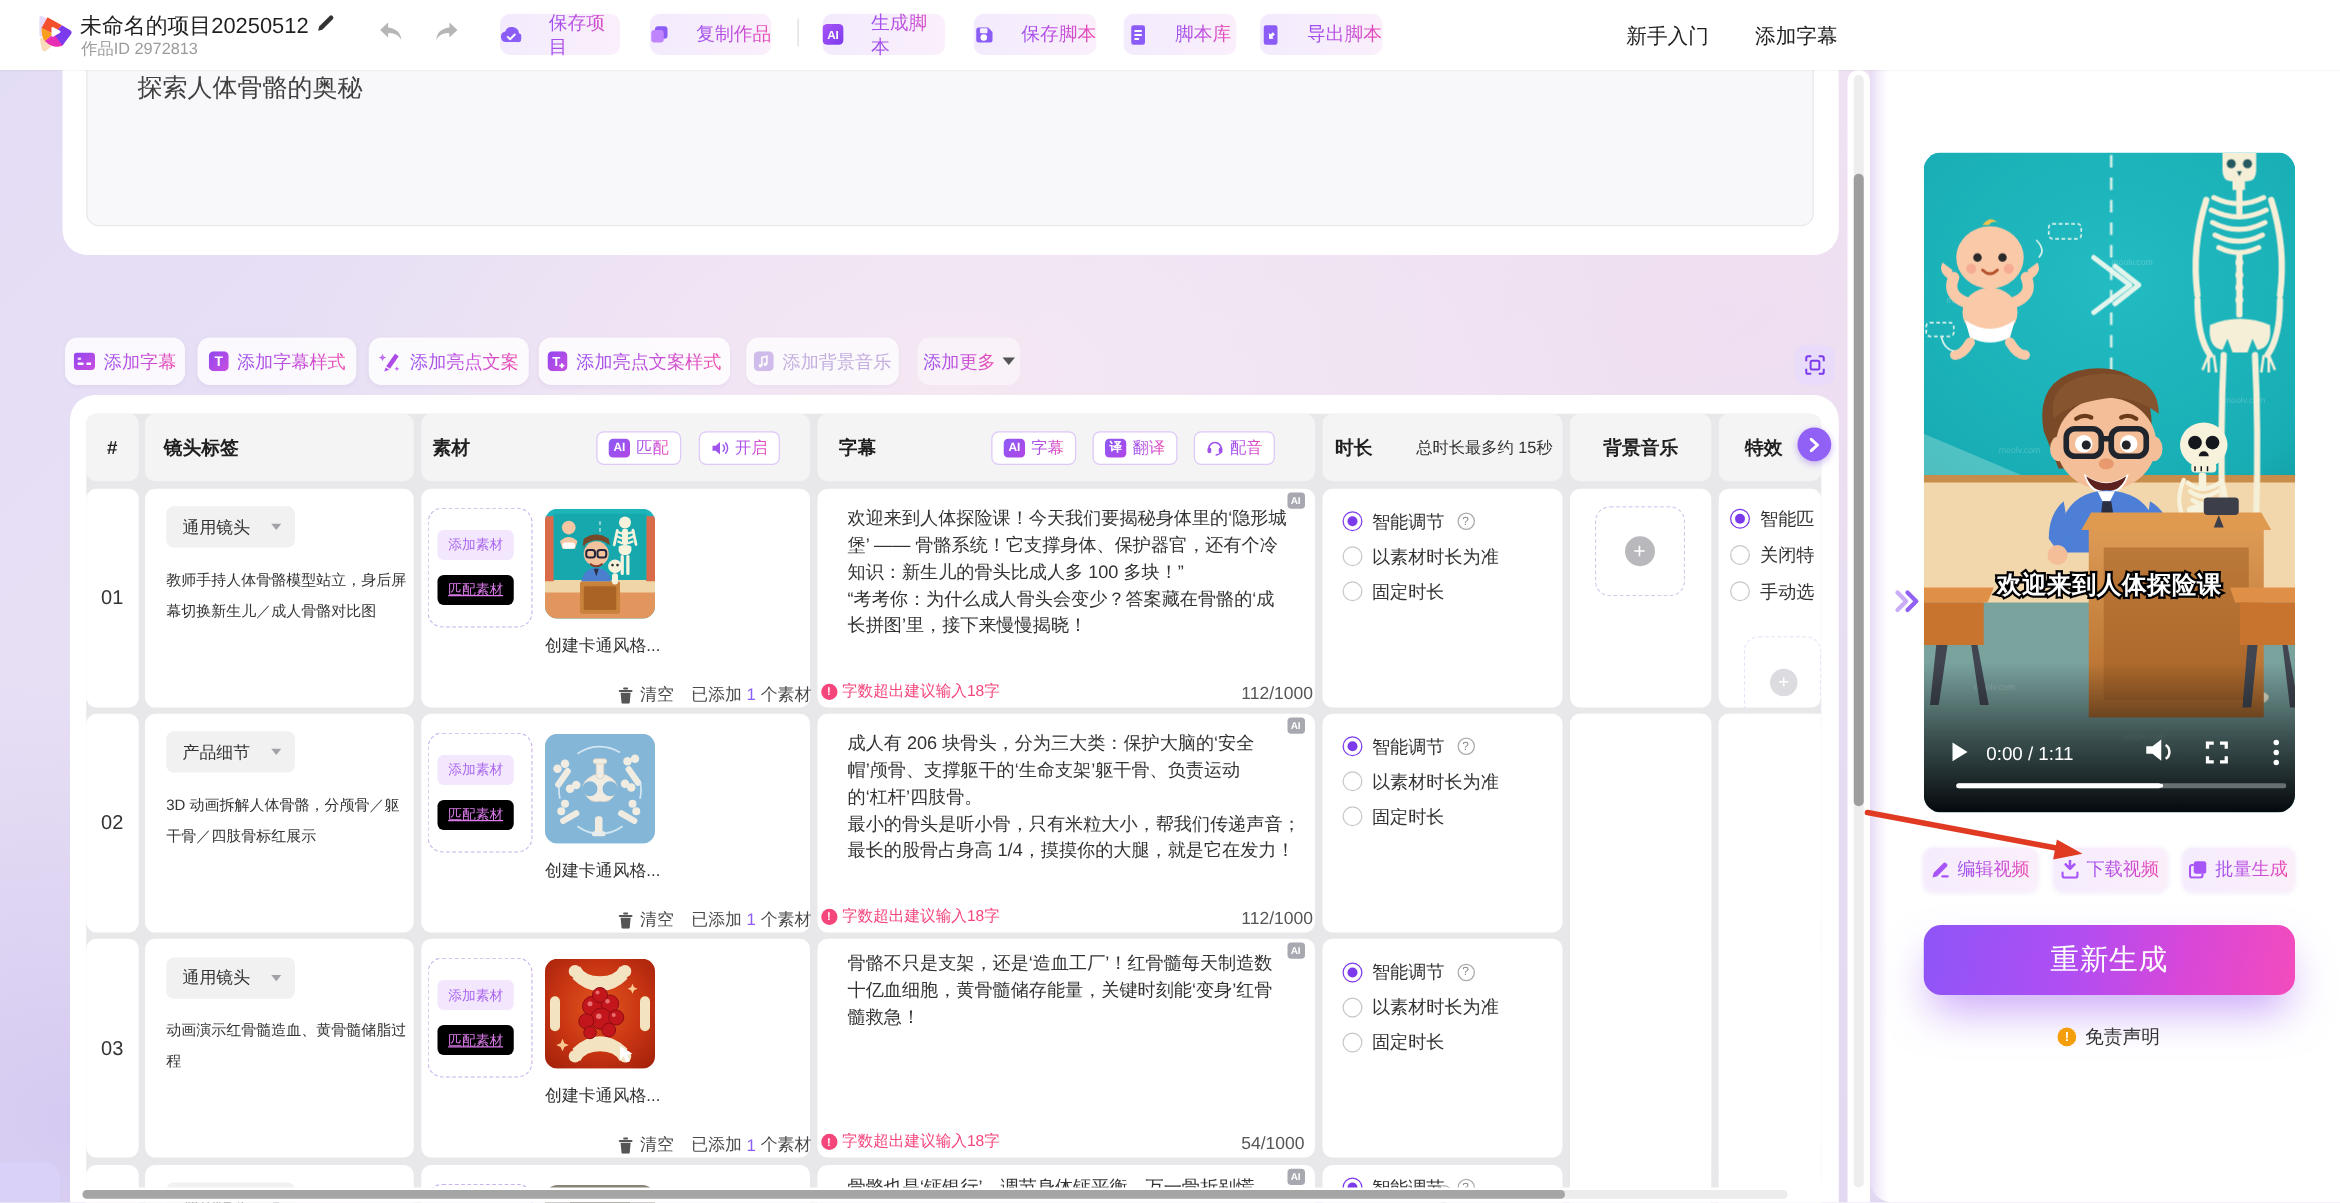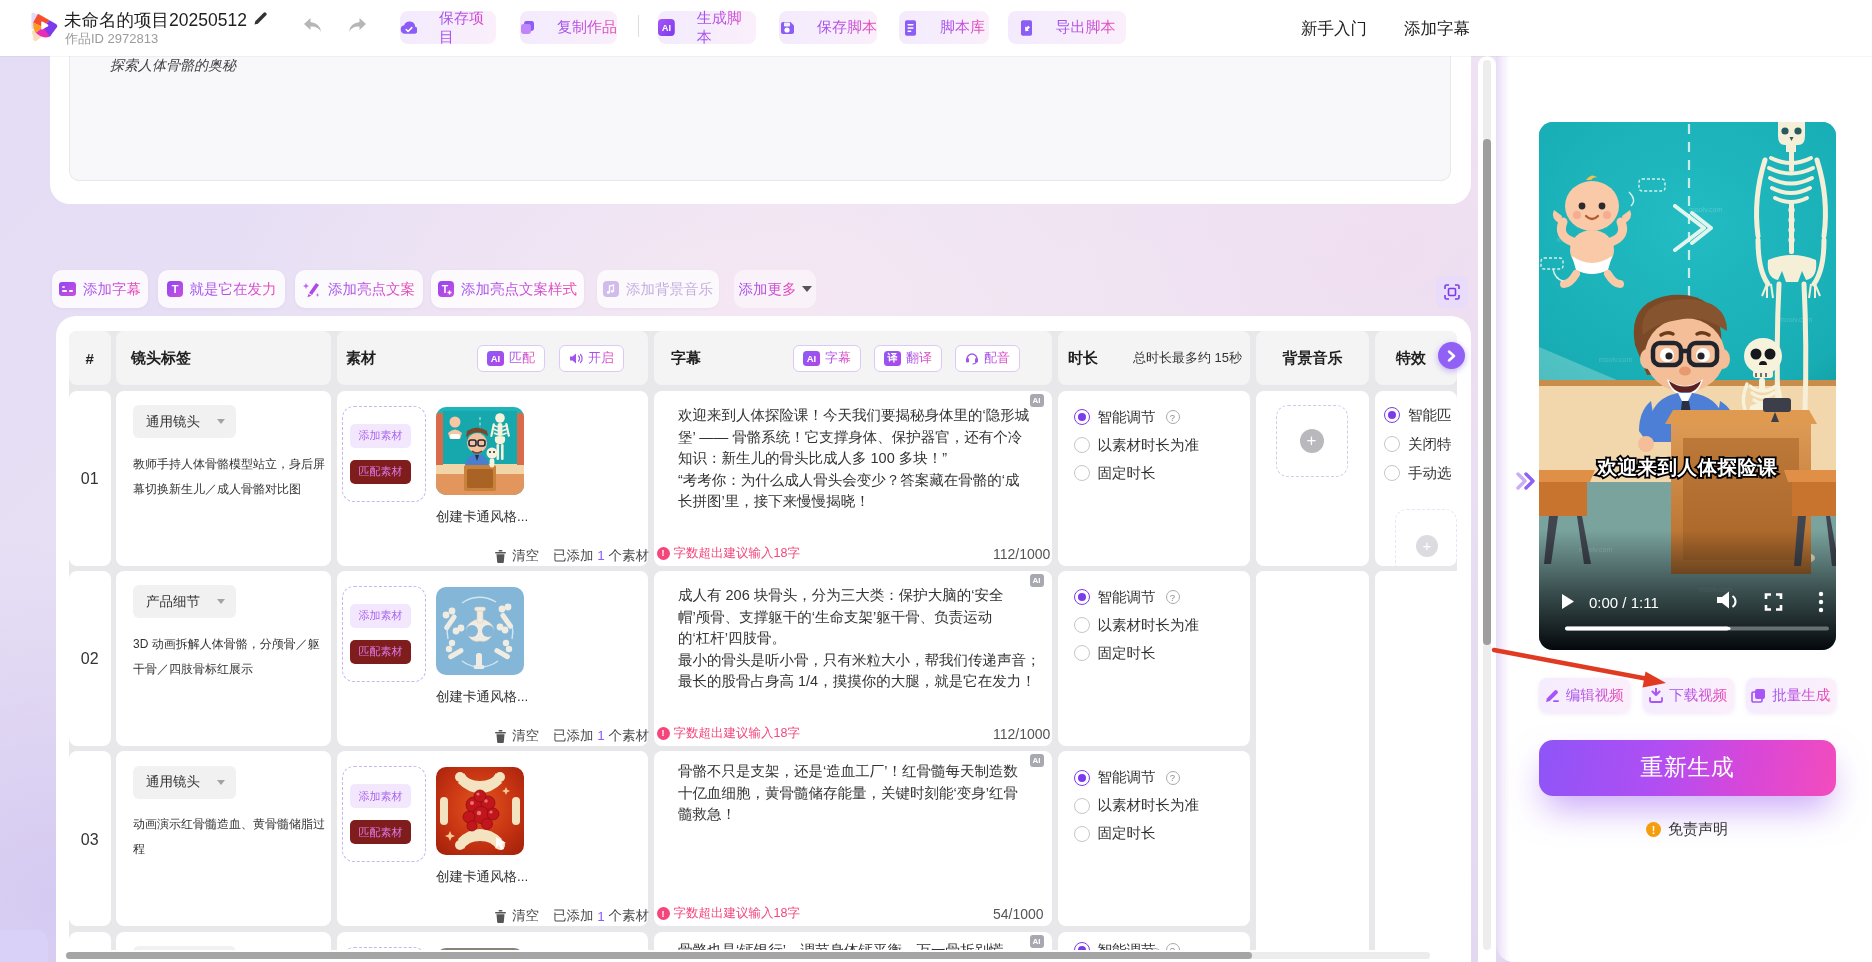--- a/index.html
+++ b/index.html
@@ -17,21 +17,21 @@
 .cell{position:absolute;background:#fff;border-radius:8px;}
 .hcell{position:absolute;background:#f4f4f5;border-radius:8px;top:331px;height:54px;display:flex;align-items:center;color:#1f1f1f;font-weight:700;font-size:15px;}
 .minibtn{height:27px;border-radius:6px;border:1px solid #ddc8f7;background:#fff;display:flex;align-items:center;gap:5px;padding:0 9px;font-size:13px;}
 .aibadge{width:17px;height:15px;border-radius:3.5px;background:linear-gradient(135deg,#8b5cf6,#b145e6);color:#fff;font-size:9.5px;font-weight:700;display:flex;align-items:center;justify-content:center;}
 .dd{position:absolute;background:#f1f1f2;border-radius:6px;height:33px;display:flex;align-items:center;justify-content:space-between;padding:0 11px 0 13px;font-size:13.5px;color:#333;width:103px;font-family:Liberation Serif, serif;}
 .dd .car{width:0;height:0;border-left:4.5px solid transparent;border-right:4.5px solid transparent;border-top:5.5px solid #a2a2a8;}
 .desc{position:absolute;font-size:12px;color:#333;line-height:25px;}
 .dashed{position:absolute;border:1.6px dashed #c9b4ee;border-radius:12px;}
 .pill{position:absolute;left:8px;width:61px;height:24px;border-radius:5px;display:flex;align-items:center;justify-content:center;font-size:11px;}
 .pill1{background:#f3e7fd;color:#ab68ef;}
-.pill2{background:#7f1d1d;color:#dc7aea;}
+.pill2{background:#000000;color:#dc7aea;text-decoration:underline;}
 .thumb{position:absolute;width:88px;height:88px;border-radius:10px;overflow:hidden;}
 .cap{position:absolute;font-size:13.5px;color:#333;}
 .matfoot{position:absolute;font-size:13.5px;color:#4a4a4a;display:flex;align-items:center;}
 .subtxt{position:absolute;font-size:14.5px;color:#333;line-height:21.5px;}
 .aitag{position:absolute;width:14px;height:13px;background:#a8a8b0;border-radius:3px;color:#fff;font-size:8px;font-weight:700;display:flex;align-items:center;justify-content:center;}
 .warn{position:absolute;display:flex;align-items:center;gap:4px;font-size:12.5px;color:#f5467c;}
 .warn .wc{width:13px;height:13px;border-radius:50%;background:#f5467c;color:#fff;font-size:9px;font-weight:700;display:flex;align-items:center;justify-content:center;}
 .cnt{position:absolute;font-size:14px;color:#555;}
 .radio{position:absolute;display:flex;align-items:center;gap:8px;font-size:14.5px;color:#333;}
 .rc{width:16px;height:16px;border-radius:50%;border:1.5px solid #c6c6cc;background:#fff;}
@@ -45,21 +45,21 @@
     <defs>
 <linearGradient id="lg2" x1="0" y1="0" x2="1" y2="1">
         <stop offset="0" stop-color="#a855f7"></stop>
         <stop offset="1" stop-color="#7c3aed"></stop>
       </linearGradient>
 </defs>
   </svg>
 
 <div class="abs" style="left:50px;top:30px;width:1421px;height:174px;background:#fff;border-radius:20px;"></div>
 <div class="abs" style="left:69px;top:40px;width:1382px;height:141px;background:#f8f8fb;border:1px solid #e7e7ec;border-radius:10px;"></div>
-<div class="abs" style="left:110px;top:57px;font-size:14px;color:#404040;font-style:italic;">探索人体骨骼的奥秘</div>
+<div class="abs" style="left:110px;top:57px;font-size:20px;color:#404040;">探索人体骨骼的奥秘</div>
 
 <div class="tbtn" style="left:52px;width:96px;">
  <svg width="17" height="14" viewBox="0 0 17 14">
       <rect x="0" y="0" width="17" height="14" rx="3" fill="url(#tg1)"></rect>
       <rect x="3" y="8" width="5" height="2" rx="1" fill="#fff"></rect>
       <rect x="10" y="8" width="4" height="2" rx="1" fill="#fff"></rect>
       <rect x="3" y="4" width="3" height="2" rx="1" fill="#f3d4ff"></rect>
       <defs>
         <linearGradient id="tg1" x1="0" y1="0" x2="1" y2="1">
           <stop offset="0" stop-color="#9146f0"></stop>
@@ -67,21 +67,21 @@
         </linearGradient>
       </defs>
     </svg>
  <span class="grad-text">添加字幕</span>
   </div>
 <div class="tbtn" style="left:158px;width:127px;">
  <svg width="16" height="16" viewBox="0 0 16 16">
       <rect width="16" height="16" rx="4" fill="url(#tg1)"></rect>
       <text x="8" y="12" font-size="11" font-weight="bold" fill="#fff" text-anchor="middle" font-family="Liberation Sans">T</text>
     </svg>
- <span class="grad-text">就是它在发力</span>
+ <span class="grad-text">添加字幕样式</span>
   </div>
 <div class="tbtn" style="left:295px;width:128px;">
  <svg width="18" height="17" viewBox="0 0 18 17">
       <path d="M6 12 L13 2 L16 4 L9 14 Z" fill="url(#tg1)"></path>
       <path d="M5.5 13 L8.5 14.8 L4.4 16.2 Z" fill="#b44fe8"></path>
       <path d="M3 2 l.9 2.1 L6 5 l-2.1.9 L3 8 l-.9-2.1 L0 5 l2.1-.9 Z" fill="#c06cf0"></path>
       <path d="M14.5 12 l.6 1.4 1.4.6 -1.4.6 -.6 1.4 -.6-1.4 -1.4-.6 1.4-.6 Z" fill="#c06cf0"></path>
     </svg>
  <span class="grad-text">添加亮点文案</span>
   </div>
@@ -552,21 +552,21 @@
     </div>
 <div class="hbtn" style="left:899px;width:90px;">
  <svg width="15" height="16" viewBox="0 0 15 16">
         <path d="M2 2 a1.8 1.8 0 0 1 1.8 -1.8 h7.4 A1.8 1.8 0 0 1 13 2 v12 a1.8 1.8 0 0 1 -1.8 1.8 H3.8 A1.8 1.8 0 0 1 2 14 Z" fill="#8b5cf6"></path>
         <rect x="4.4" y="4" width="6.2" height="1.5" rx=".7" fill="#fff"></rect>
         <rect x="4.4" y="7.2" width="6.2" height="1.5" rx=".7" fill="#fff"></rect>
         <rect x="4.4" y="10.4" width="4" height="1.5" rx=".7" fill="#fff"></rect>
       </svg>
  <span class="grad-text">脚本库</span>
     </div>
-<div class="hbtn" style="left:1008px;width:118px;">
+<div class="hbtn" style="left:1008px;width:98px;">
  <svg width="15" height="16" viewBox="0 0 15 16">
         <path d="M2 2 a1.8 1.8 0 0 1 1.8 -1.8 h7.4 A1.8 1.8 0 0 1 13 2 v12 a1.8 1.8 0 0 1 -1.8 1.8 H3.8 A1.8 1.8 0 0 1 2 14 Z" fill="#8b5cf6"></path>
         <path d="M5 9.5 L8 5.5 L8 7.3 L10.8 7.3 L10.8 9.7 L8 9.7 L8 11.5 Z" fill="#fff" transform="rotate(-40 8 8.5)"></path>
       </svg>
  <span class="grad-text">导出脚本</span>
     </div>
 <div class="abs" style="left:1301px;top:18px;font-size:16.5px;color:#1f1f1f;">新手入门</div>
 <div class="abs" style="left:1404px;top:18px;font-size:16.5px;color:#1f1f1f;">添加字幕</div>
 </div>
 

